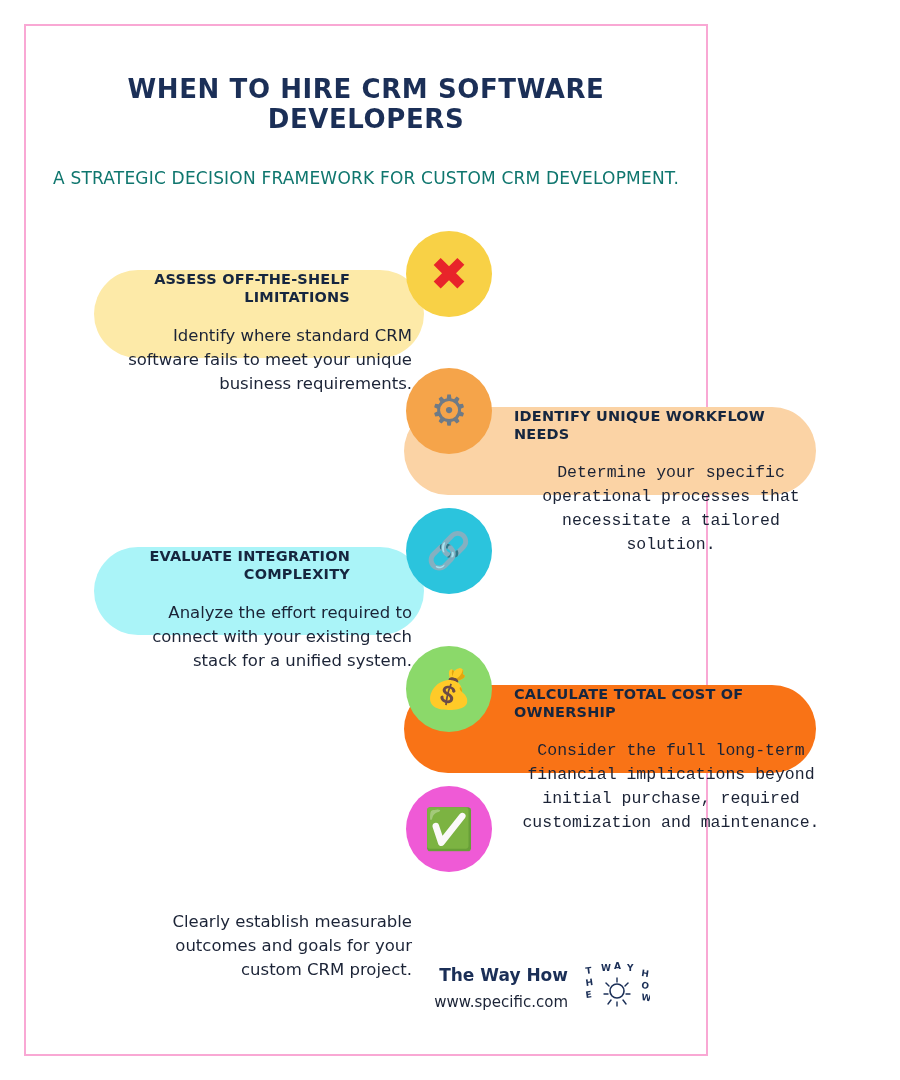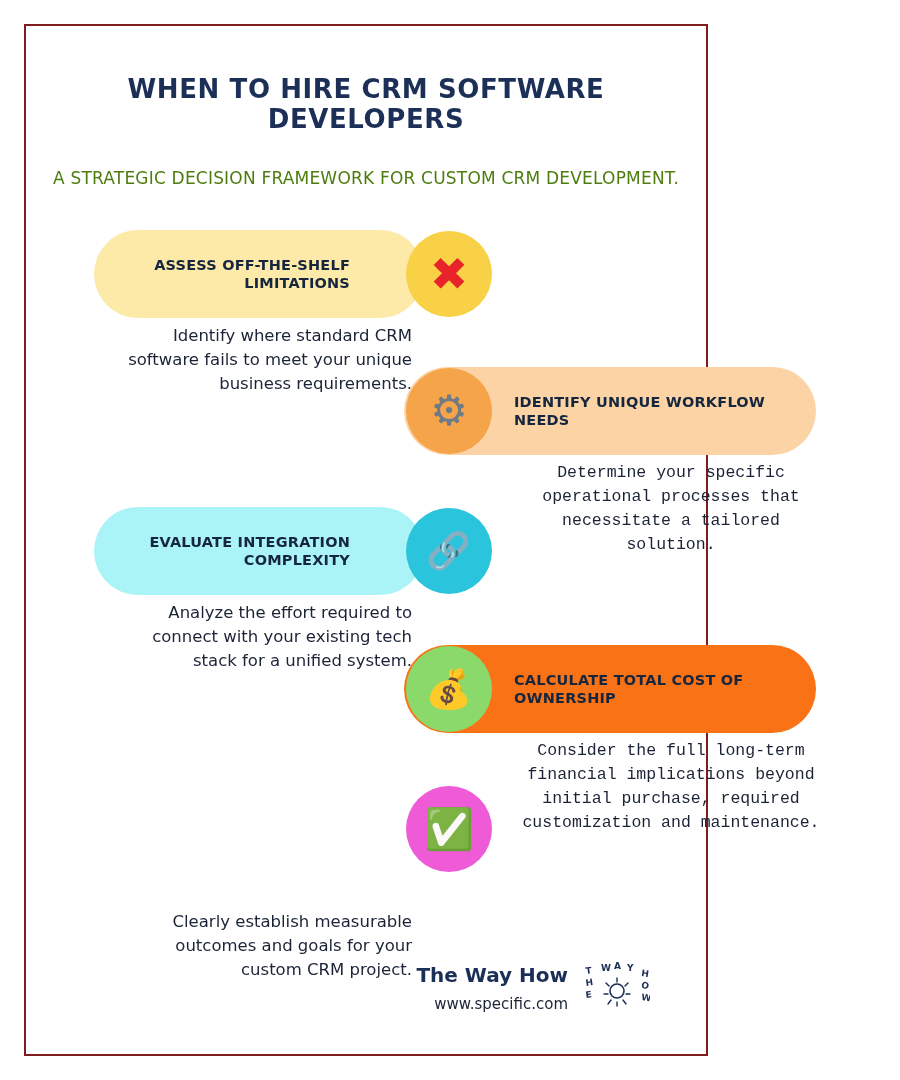--- a/index.html
+++ b/index.html
@@ -13,58 +13,58 @@
     font-family: "DejaVu Sans", sans-serif;
     overflow: hidden;
   }
   .poster {
     position: absolute;
     left: 24px;
     top: 24px;
     width: 684px;
     height: 1032px;
     background: #ffffff;
-    border: 2px solid #7f1d1d;
+    border: 2px solid #f9a8d4;
     box-sizing: border-box;
   }
   .header {
     text-align: center;
     padding-top: 48px;
   }
   .title {
     font-size: 26px;
     font-weight: bold;
     letter-spacing: 0.6px;
     color: #1b2f57;
     text-transform: uppercase;
   }
   .subtitle {
     margin-top: 34px;
     font-size: 17px;
-    color: #4d7c0f;
+    color: #0f766e;
     letter-spacing: 0.2px;
     text-transform: uppercase;
   }
   .steps {
     position: relative;
     margin-top: 42px;
     height: 730px;
   }
   .step {
     position: absolute;
     width: 100%;
     height: 100px;
   }
   .pill {
     position: absolute;
     height: 88px;
     border-radius: 44px;
     display: flex;
-    align-items: center;
     box-sizing: border-box;
+    margin-top: 40px;
   }
   .pill-left {
     left: 68px;
     width: 330px;
     justify-content: flex-end;
     padding-right: 74px;
     text-align: right;
   }
   .pill-right {
     left: 378px;
@@ -120,21 +120,21 @@
     right: 56px;
     bottom: 38px;
     display: flex;
     align-items: center;
     gap: 16px;
   }
   .brand {
     text-align: right;
   }
   .brand-name {
-    font-size: 20px;
+    font-size: 17px;
     font-weight: bold;
     color: #1b2f57;
   }
   .brand-url {
     margin-top: 8px;
     font-size: 15px;
     color: #1b2336;
   }
   .logo {
     width: 66px;

